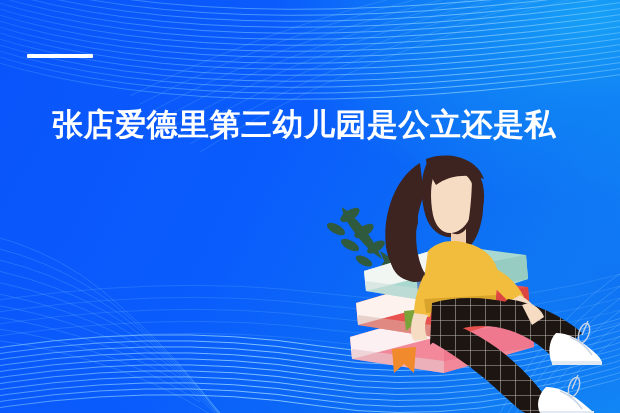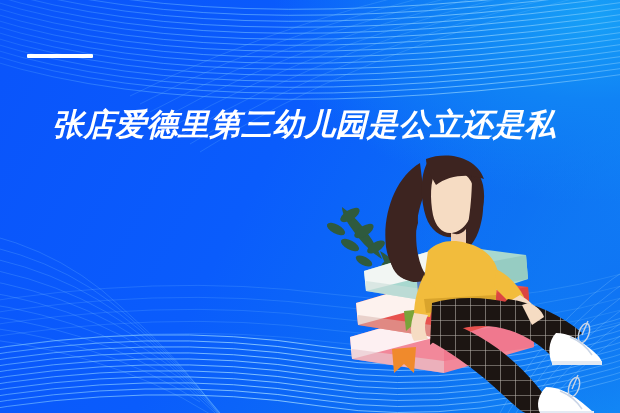--- a/index.html
+++ b/index.html
@@ -7,21 +7,20 @@
     padding: 0;
     background: #ffffff;
   }
   #banner {
     position: relative;
     width: 620px;
     height: 413px;
     overflow: hidden;
     font-family: "Liberation Sans", "DejaVu Sans", sans-serif;
     background: #14532d;
-    font-style: italic;
   }
   .layer {
     position: absolute;
     inset: 0;
     width: 100%;
     height: 100%;
   }
   #bg-gradient {
     background:
       radial-gradient(ellipse 520px 300px at 96% 4%, #17a0f7 0%, #1083f5 28%, rgba(10,92,252,0) 62%),

